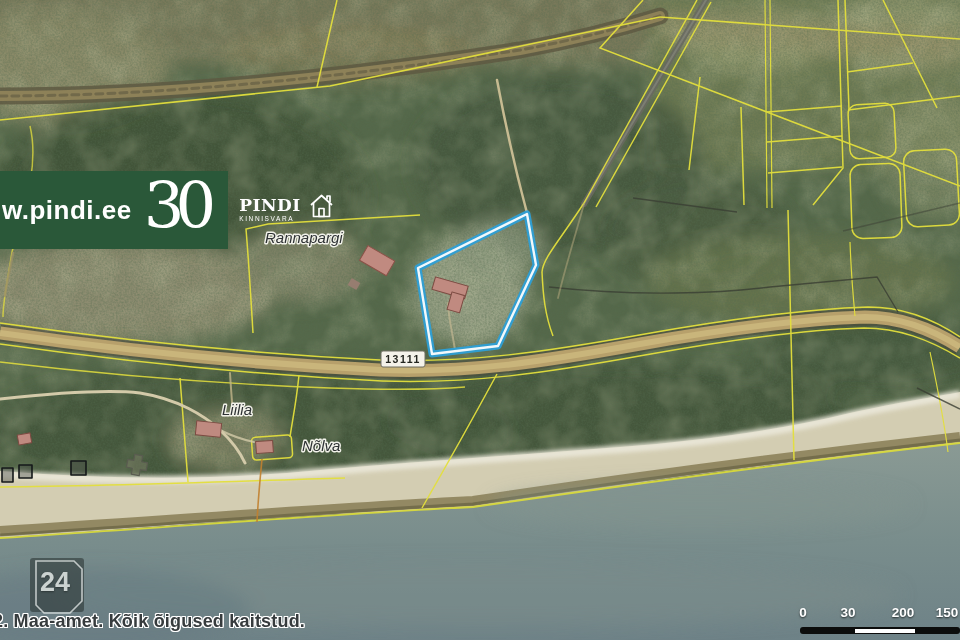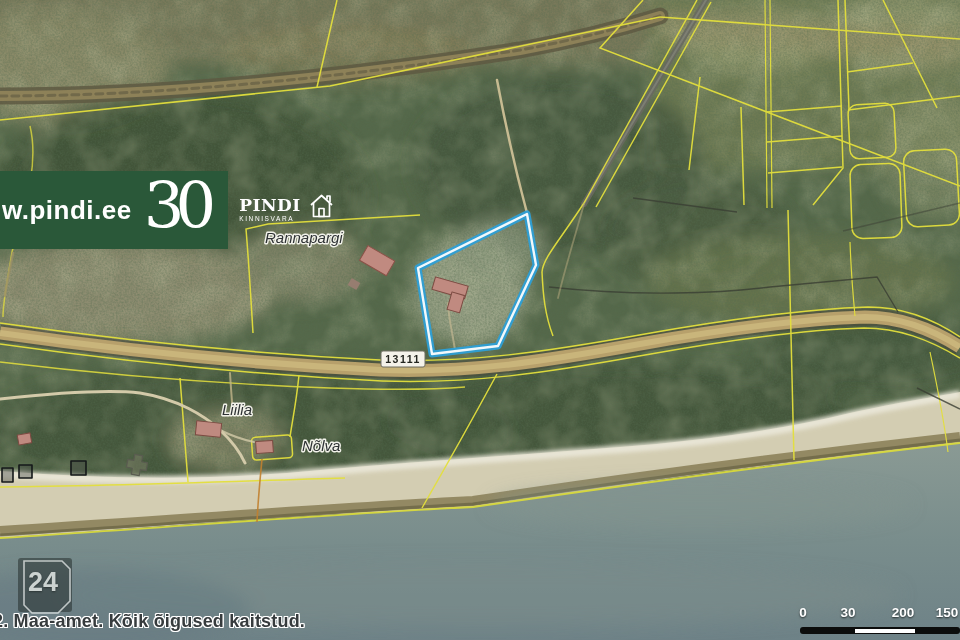--- a/index.html
+++ b/index.html
@@ -12,21 +12,21 @@
         background:#2a5839;display:flex;align-items:center;color:#fff;z-index:30;}
   .logo .url{font-weight:bold;font-size:26px;letter-spacing:.5px;margin-left:2px;white-space:nowrap;}
   .logo .thirty{font-family:"DejaVu Serif",serif;font-size:64px;font-weight:400;
                 letter-spacing:-0.14em;line-height:1;margin-left:12px;margin-top:-8px;}
   .logo .brand{margin-left:32px;line-height:1;}
   .logo .brand .nm{font-family:"DejaVu Serif",serif;font-weight:bold;font-size:17px;letter-spacing:.5px;}
   .logo .brand .sub{font-size:6.5px;letter-spacing:1.6px;margin-top:2px;}
   .logo .house{margin-left:7px;margin-top:-4px;}
 
   
-  .sheet{position:absolute;left:17px;top:556px;width:60px;height:60px;z-index:30;}
+  .sheet{position:absolute;left:29px;top:556px;width:60px;height:60px;z-index:30;}
   .sheet .num{position:absolute;left:11px;top:11px;font-size:27px;font-weight:bold;color:#ccd3d1;
               text-shadow:0 1px 2px rgba(0,0,0,.35);}
 
   
   .attrib{position:absolute;left:-7px;top:611px;font-size:18px;font-weight:bold;color:#363b3d;
           white-space:nowrap;z-index:30;letter-spacing:.2px;
           text-shadow:-1px -1px 0 #fff,1px -1px 0 #fff,-1px 1px 0 #fff,1px 1px 0 #fff,
                       0 -1px 0 #fff,0 1px 0 #fff,-1px 0 0 #fff,1px 0 0 #fff;}
 
   

